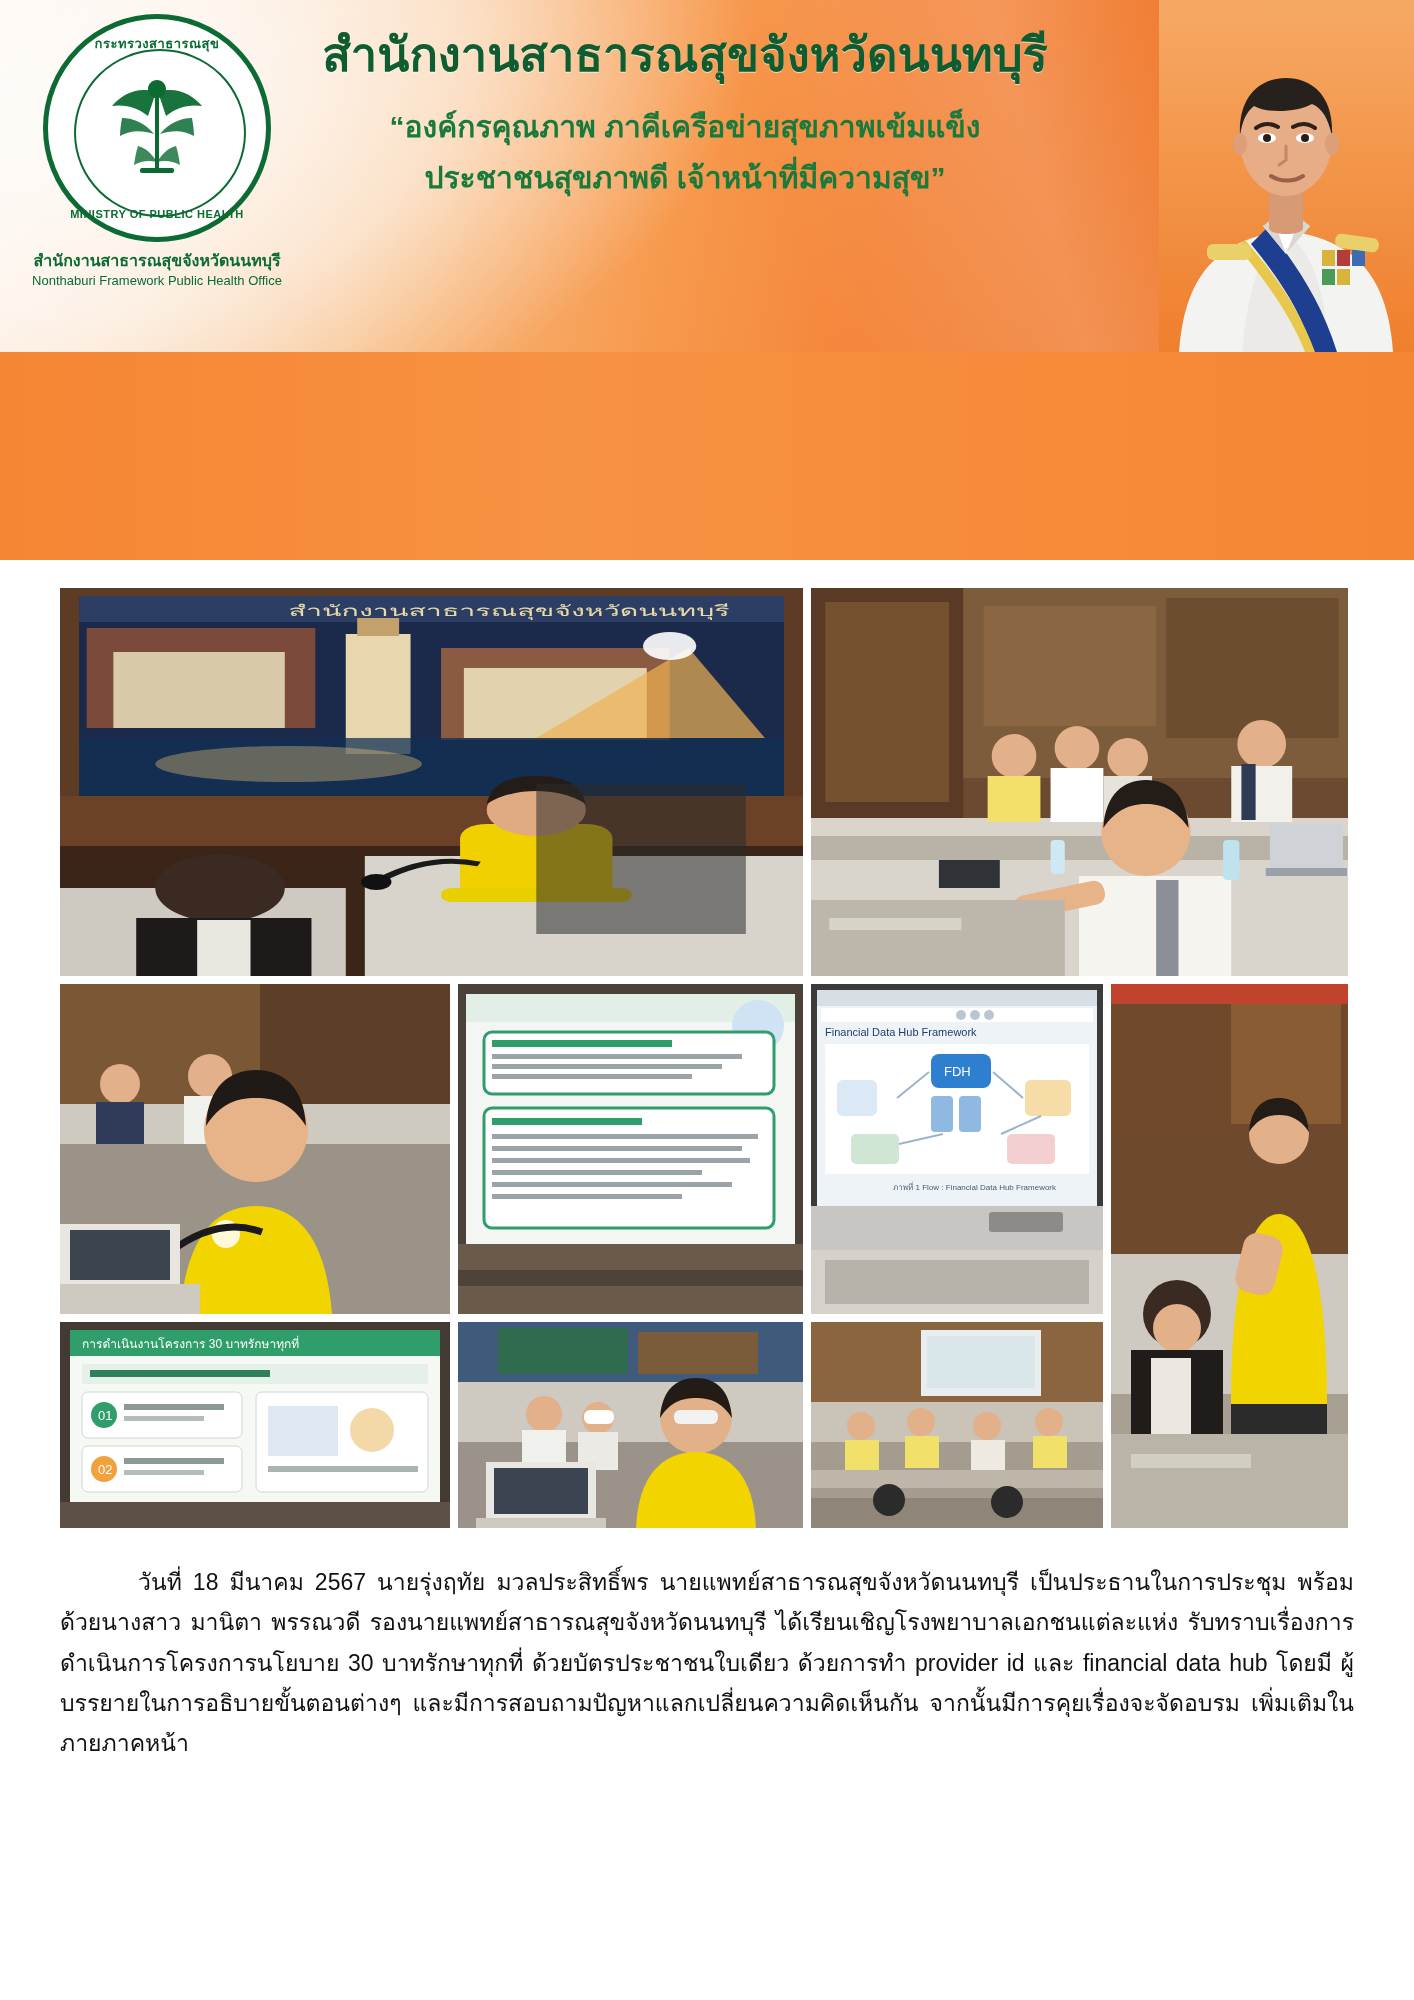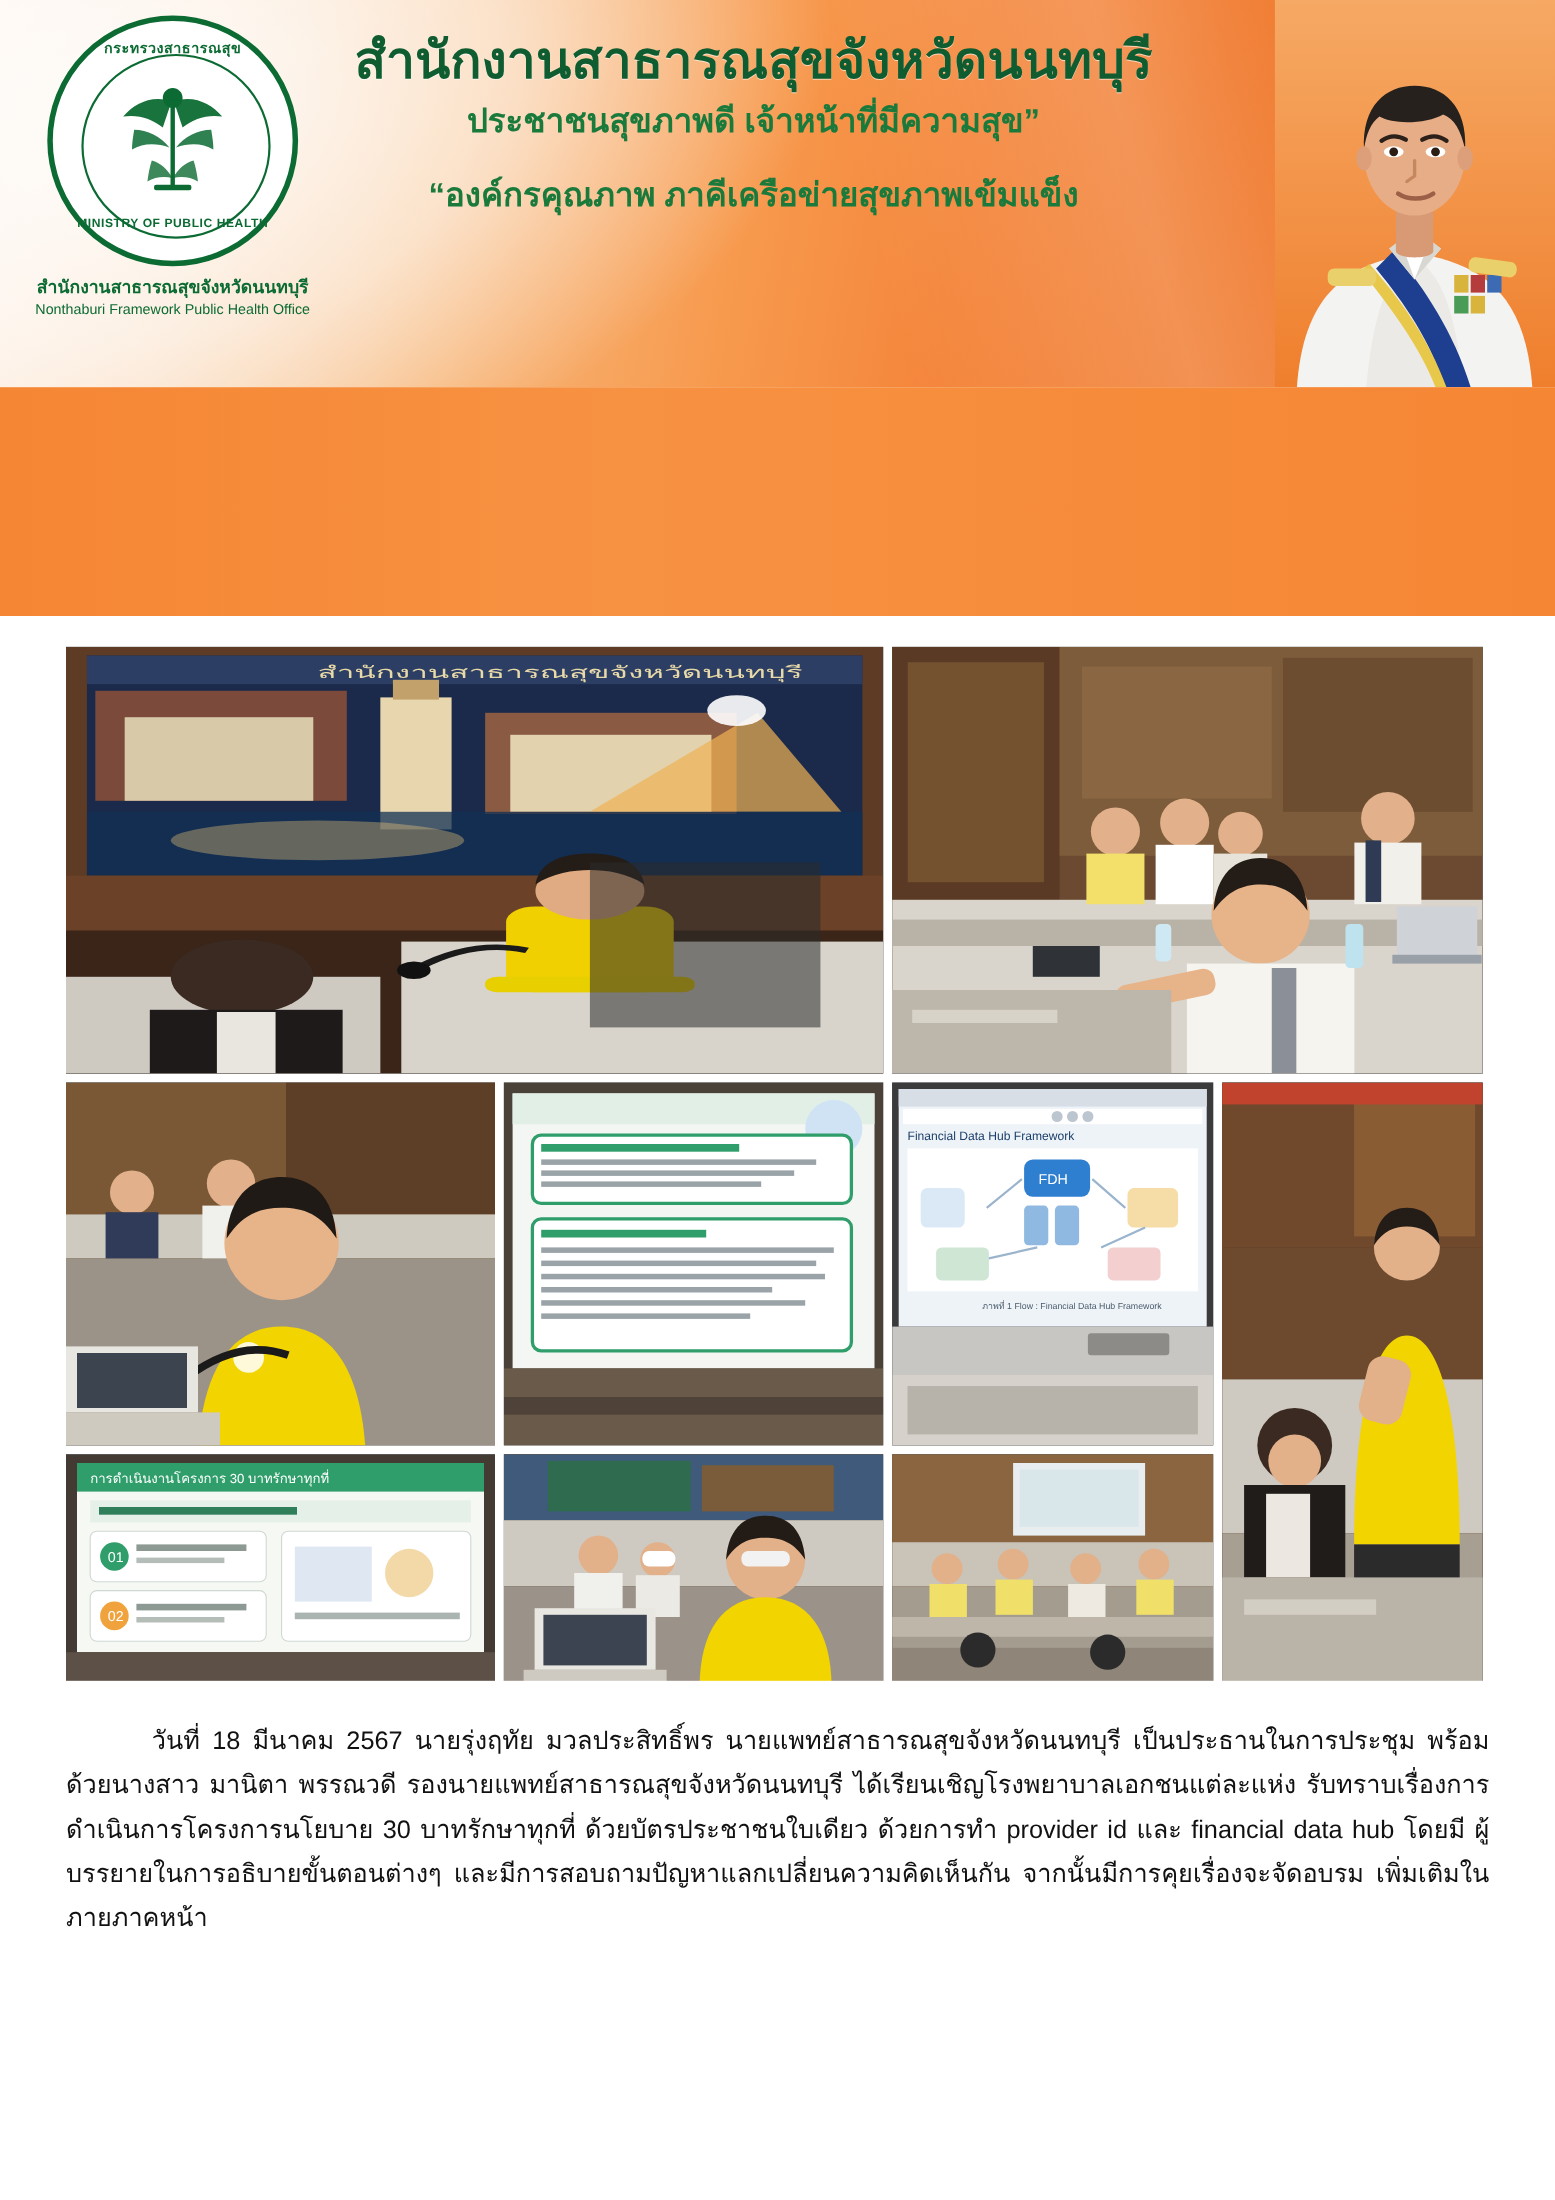--- a/index.html
+++ b/index.html
@@ -64,21 +64,21 @@
   }
   .seal .ring-text-top, .seal .ring-text-bottom {
     position: absolute;
     left: 0; right: 0;
     font-size: 13px;
     color: #0c6b33;
     font-weight: bold;
     letter-spacing: .5px;
   }
   .seal .ring-text-top { top: 14px; }
-  .seal .ring-text-bottom { bottom: 28px; font-size: 11px; }
+  .seal .ring-text-bottom { bottom: 17px; font-size: 11px; }
   .seal .inner-ring {
     position: absolute;
     left: 26px; top: 30px;
     width: 172px; height: 168px;
     border-radius: 50%;
     border: 2px solid #0c6b33;
   }
   .caduceus {
     position: absolute;
     left: 50%; top: 52%;
@@ -228,22 +228,22 @@
           </g>
         </svg>
         <div class="ring-text-bottom">MINISTRY OF PUBLIC HEALTH</div>
       </div>
       <div class="logo-th">สำนักงานสาธารณสุขจังหวัดนนทบุรี</div>
       <div class="logo-en">Nonthaburi Framework Public Health Office</div>
     </div>
 
     <div class="header-text">
       <div class="org-title">สำนักงานสาธารณสุขจังหวัดนนทบุรี</div>
+      <div class="motto">“องค์กรคุณภาพ ภาคีเครือข่ายสุขภาพเข้มแข็ง</div>
       <div class="motto" style="margin-top:0">ประชาชนสุขภาพดี เจ้าหน้าที่มีความสุข”</div>
-      <div class="motto">“องค์กรคุณภาพ ภาคีเครือข่ายสุขภาพเข้มแข็ง</div>
     </div>
 
     <div class="portrait">
       <svg viewBox="0 0 255 352" preserveAspectRatio="xMidYMid slice">
         <defs>
           <linearGradient id="pbg" x1="0" y1="0" x2="0" y2="1">
             <stop offset="0%" stop-color="#f6a964"></stop>
             <stop offset="100%" stop-color="#ef7f2d"></stop>
           </linearGradient>
         </defs>

